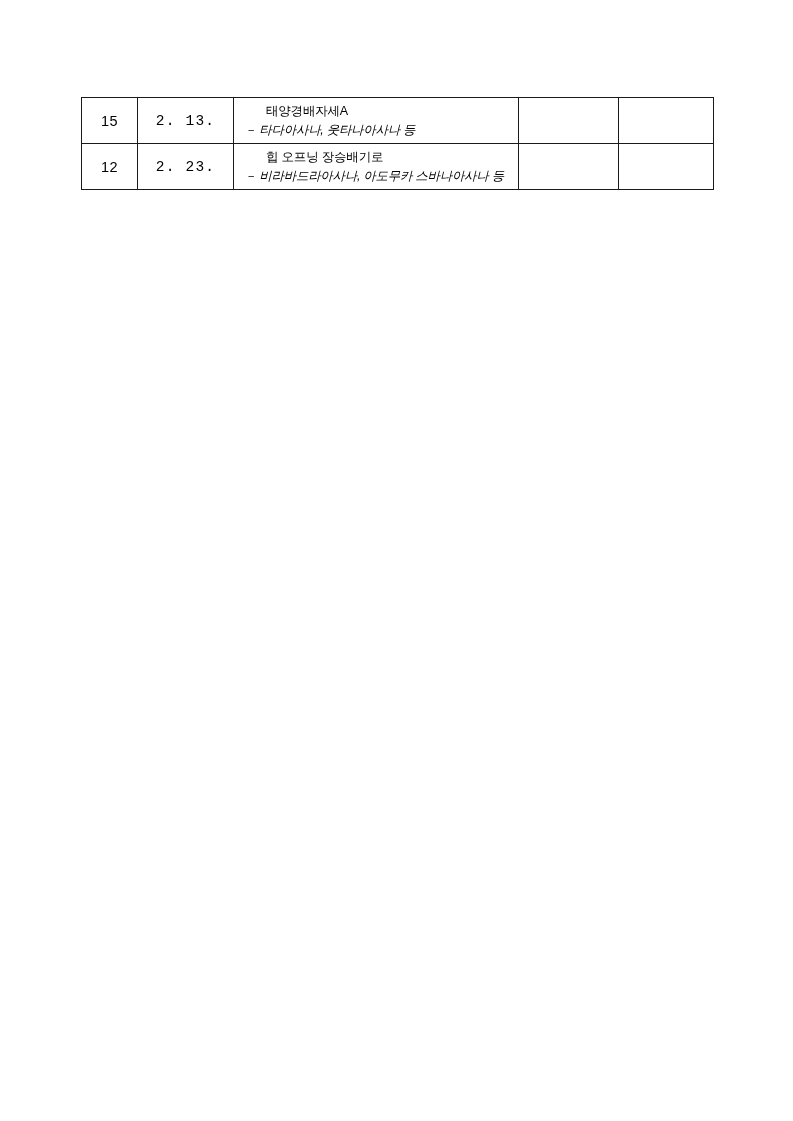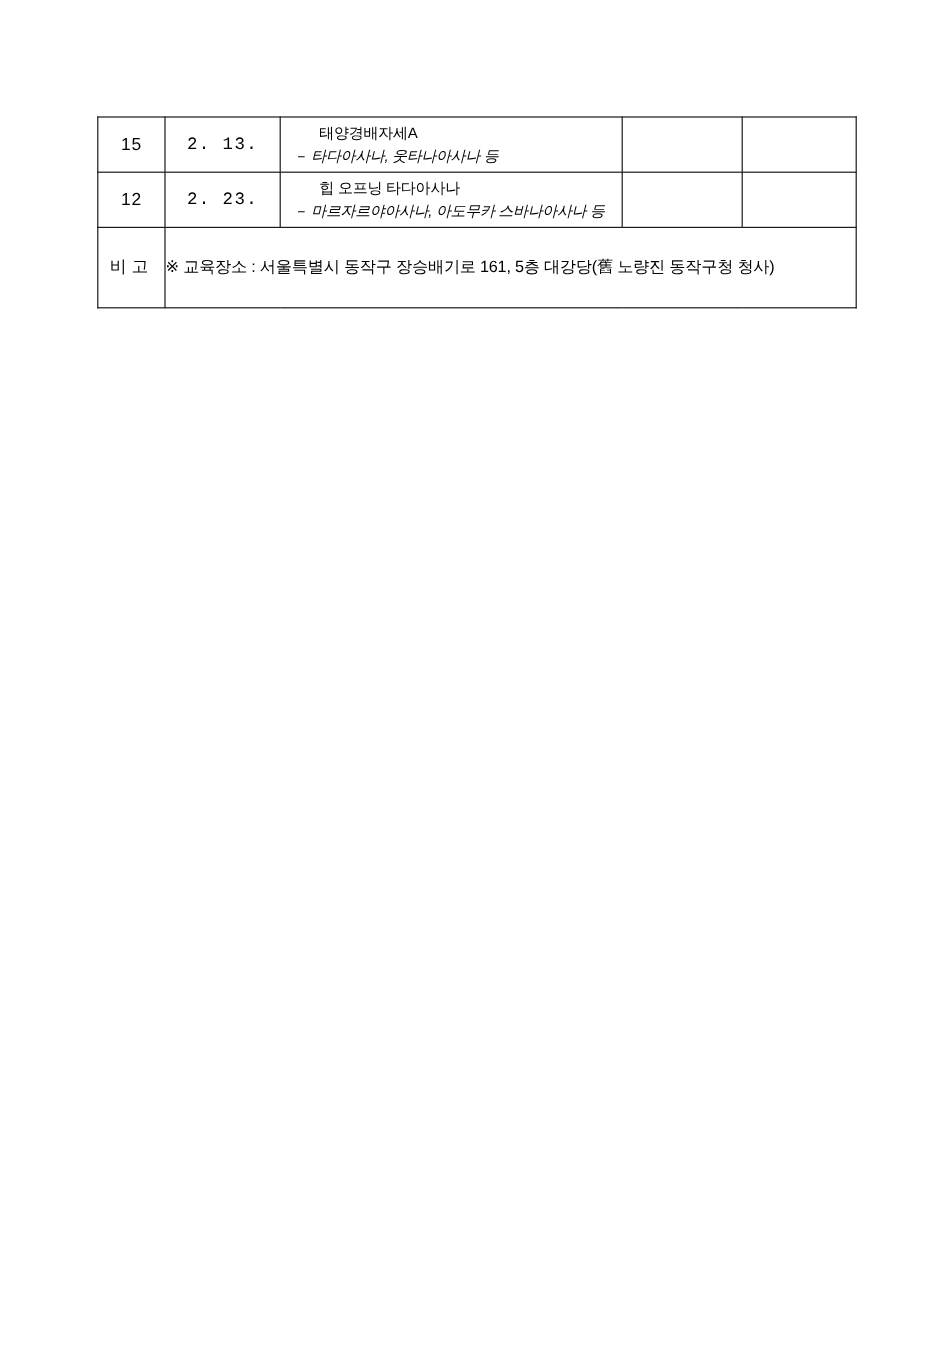--- a/index.html
+++ b/index.html
@@ -119,26 +119,22 @@
           <span class="topic-title">태양경배자세A</span>
           <span class="topic-sub">－ 타다아사나, 웃타나아사나 등</span>
         </td>
         <td class="cell-blank"></td>
         <td class="cell-blank"></td>
       </tr>
       <tr>
         <td class="cell-no">12</td>
         <td class="cell-date">2. 23.</td>
         <td class="cell-topic">
-          <span class="topic-title">힙 오프닝 타다아사나</span>
-          <span class="topic-sub">－ 마르자르야아사나, 아도무카 스바나아사나 등</span>
+          <span class="topic-title">힙 오프닝 장승배기로</span>
+          <span class="topic-sub">－ 비라바드라아사나, 아도무카 스바나아사나 등</span>
         </td>
         <td class="cell-blank"></td>
         <td class="cell-blank"></td>
-      </tr>
-      <tr>
-        <td class="note-label">비고</td>
-        <td class="note-text" colspan="4">※  교육장소 : 서울특별시 동작구 장승배기로 161, 5층 대강당(舊 노량진 동작구청 청사)</td>
       </tr>
     </tbody>
   </table>
 
 </div>
 
 </body></html>

